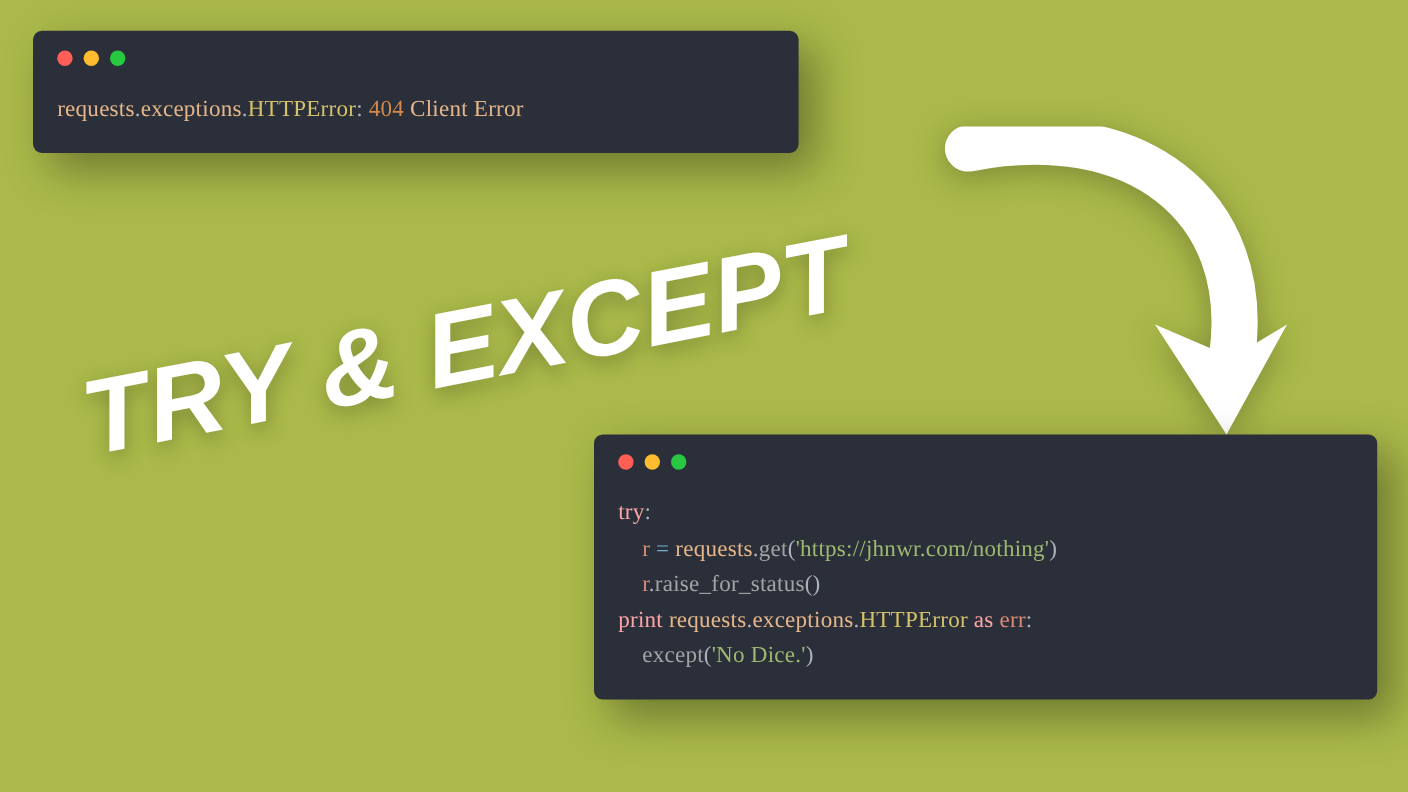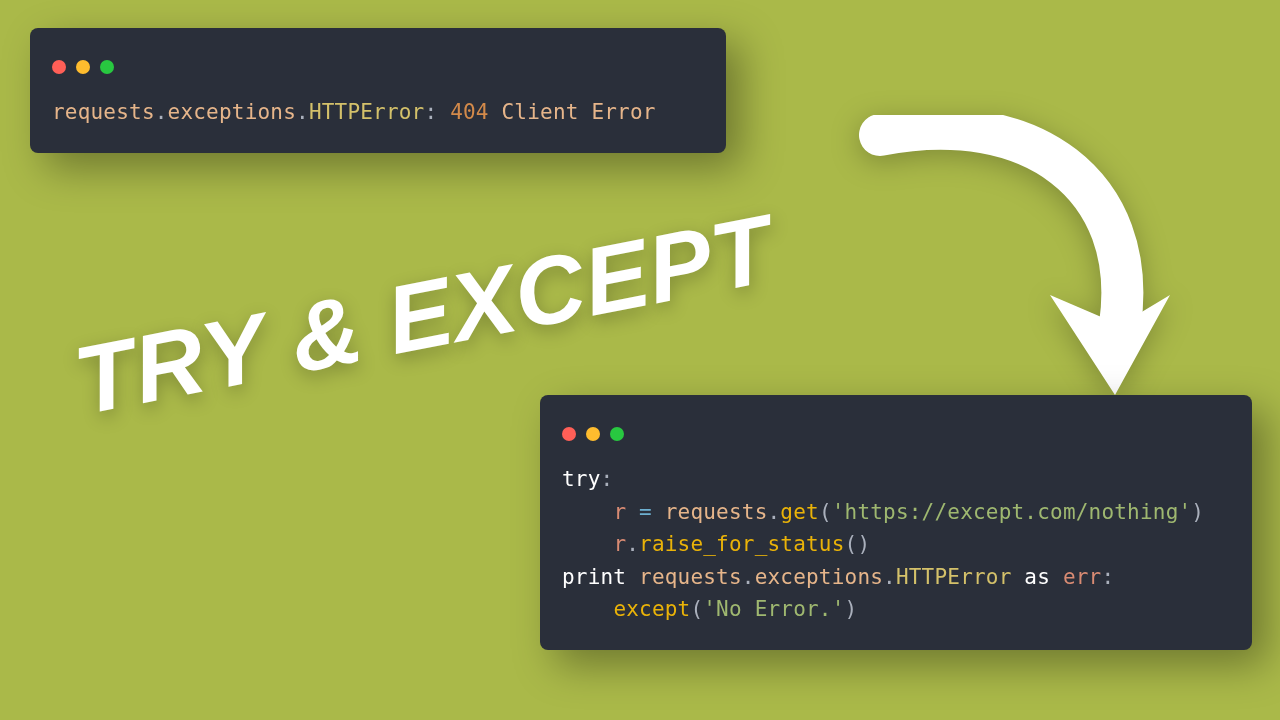--- a/index.html
+++ b/index.html
@@ -9,21 +9,22 @@
     background: #aab949;
     position: relative;
     overflow: hidden;
     font-family: 'Menlo', 'Monaco', 'Consolas', monospace;
   }
   .code-window {
     position: absolute;
     background: #2a2f3a;
     border-radius: 8px;
     box-shadow: 15px 15px 40px rgba(0,0,0,0.35);
-    padding: 32px 22px 24px 22px;
+    padding: 18px 22px 24px 22px;
+    font-family: Liberation Serif, serif;
   }
   .traffic-lights {
     display: flex;
     gap: 10px;
     margin-bottom: 22px;
   }
   .dot {
     width: 14px;
     height: 14px;
     border-radius: 50%;
@@ -37,24 +38,24 @@
     white-space: pre;
     letter-spacing: 0.2px;
   }
   
   .c-mod   { color: #e6b58a; }   
   .c-dot   { color: #aab0bc; }   
   .c-cls   { color: #d4c16a; }   
   .c-punc  { color: #aab0bc; }
   .c-num   { color: #d38a4a; }
   .c-str   { color: #9fb870; }   
-  .c-kw    { color: #ffffff; }   
+  .c-kw    { color: #fca5a5; }   
   .c-var   { color: #d98b73; }   
   .c-op    { color: #6db0d0; }   
-  .c-call  { color: #eab308; }
+  .c-call  { color: #a3a3a3; }
 
   #win1 { top: 28px; left: 30px; width: 696px; }
   #win2 { top: 395px; left: 540px; width: 712px; }
 
   .headline {
     position: absolute;
     color: #fff;
     font-family: 'Arial Black', 'Helvetica Neue', sans-serif;
     font-weight: 900;
     font-style: italic;
@@ -100,17 +101,17 @@
            Z" fill="#ffffff"></path>
 </svg>
 
 <div id="win2" class="code-window">
   <div class="traffic-lights">
     <div class="dot red"></div>
     <div class="dot yellow"></div>
     <div class="dot green"></div>
   </div>
   <div class="code" id="code2"><span class="c-kw">try</span><span class="c-punc">:</span>
-<span>    </span><span class="c-var">r</span><span class="c-op"> = </span><span class="c-mod">requests</span><span class="c-dot">.</span><span class="c-call">get</span><span class="c-punc">(</span><span class="c-str">'https://except.com/nothing'</span><span class="c-punc">)</span>
+<span>    </span><span class="c-var">r</span><span class="c-op"> = </span><span class="c-mod">requests</span><span class="c-dot">.</span><span class="c-call">get</span><span class="c-punc">(</span><span class="c-str">'https://jhnwr.com/nothing'</span><span class="c-punc">)</span>
 <span>    </span><span class="c-var">r</span><span class="c-dot">.</span><span class="c-call">raise_for_status</span><span class="c-punc">()</span>
 <span class="c-kw">print</span><span> </span><span class="c-mod">requests</span><span class="c-dot">.</span><span class="c-mod">exceptions</span><span class="c-dot">.</span><span class="c-cls">HTTPError</span><span class="c-kw"> as </span><span class="c-var">err</span><span class="c-punc">:</span>
-<span>    </span><span class="c-call">except</span><span class="c-punc">(</span><span class="c-str">'No Error.'</span><span class="c-punc">)</span></div>
+<span>    </span><span class="c-call">except</span><span class="c-punc">(</span><span class="c-str">'No Dice.'</span><span class="c-punc">)</span></div>
 </div>
 
 </body></html>

